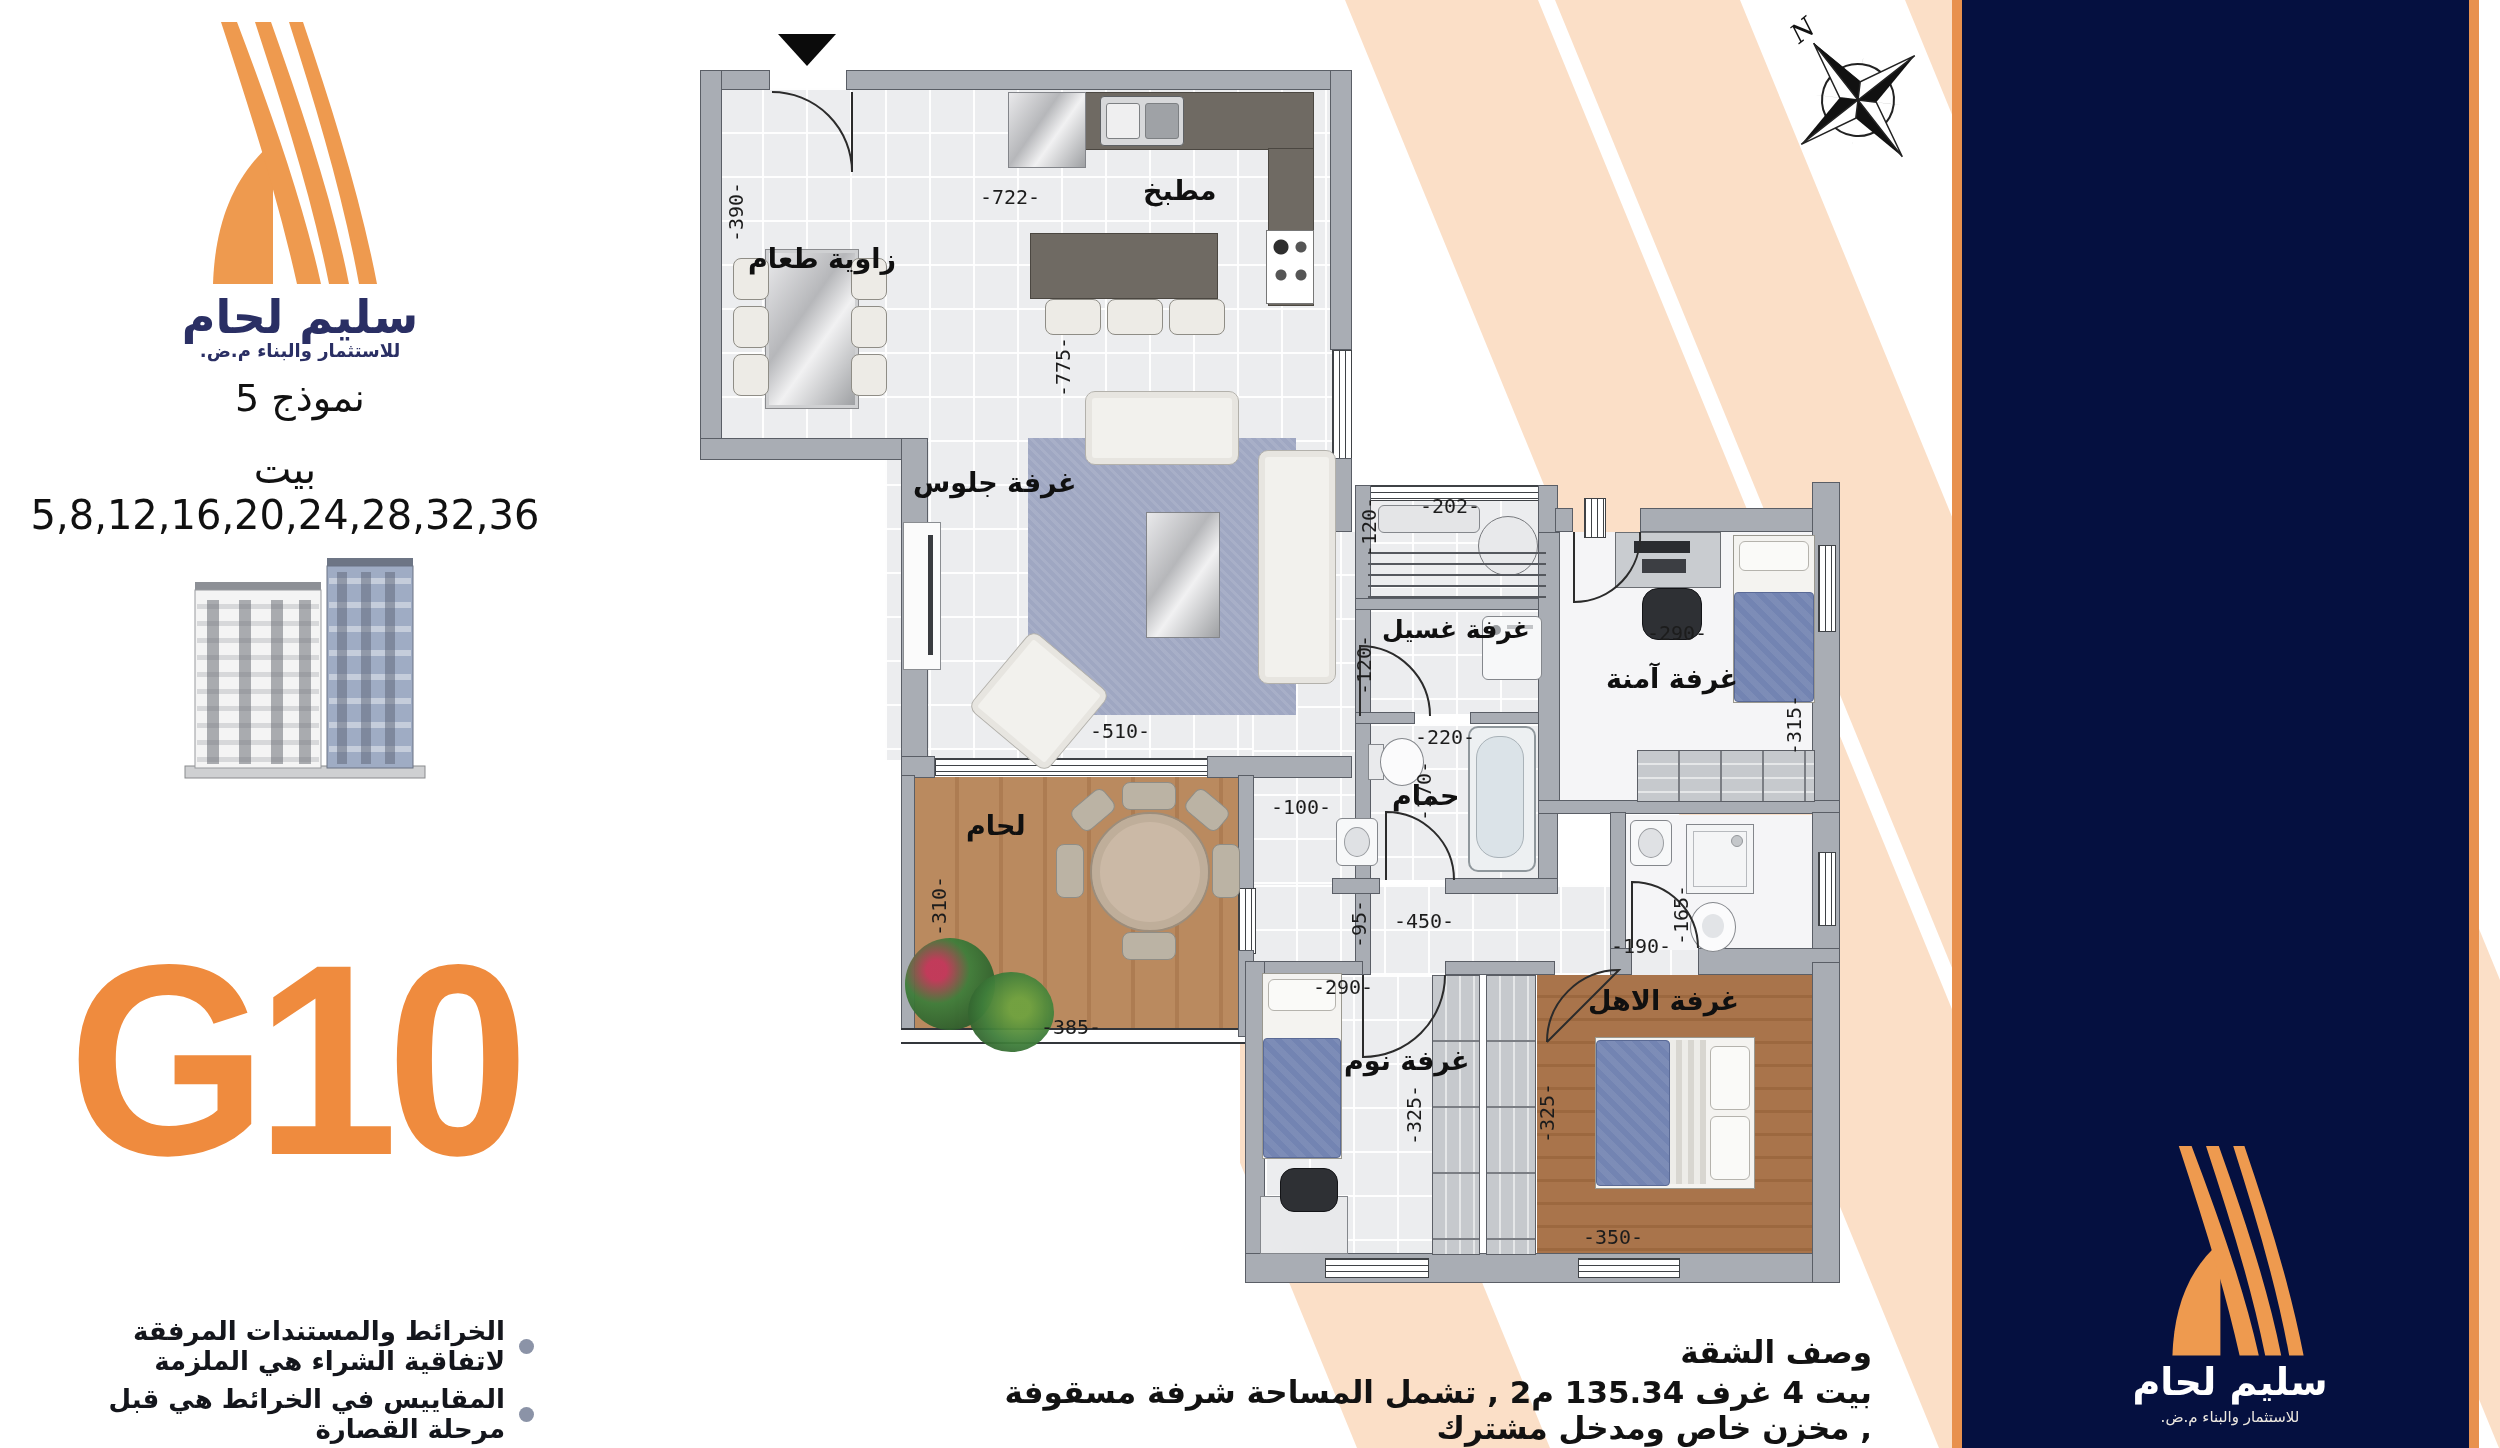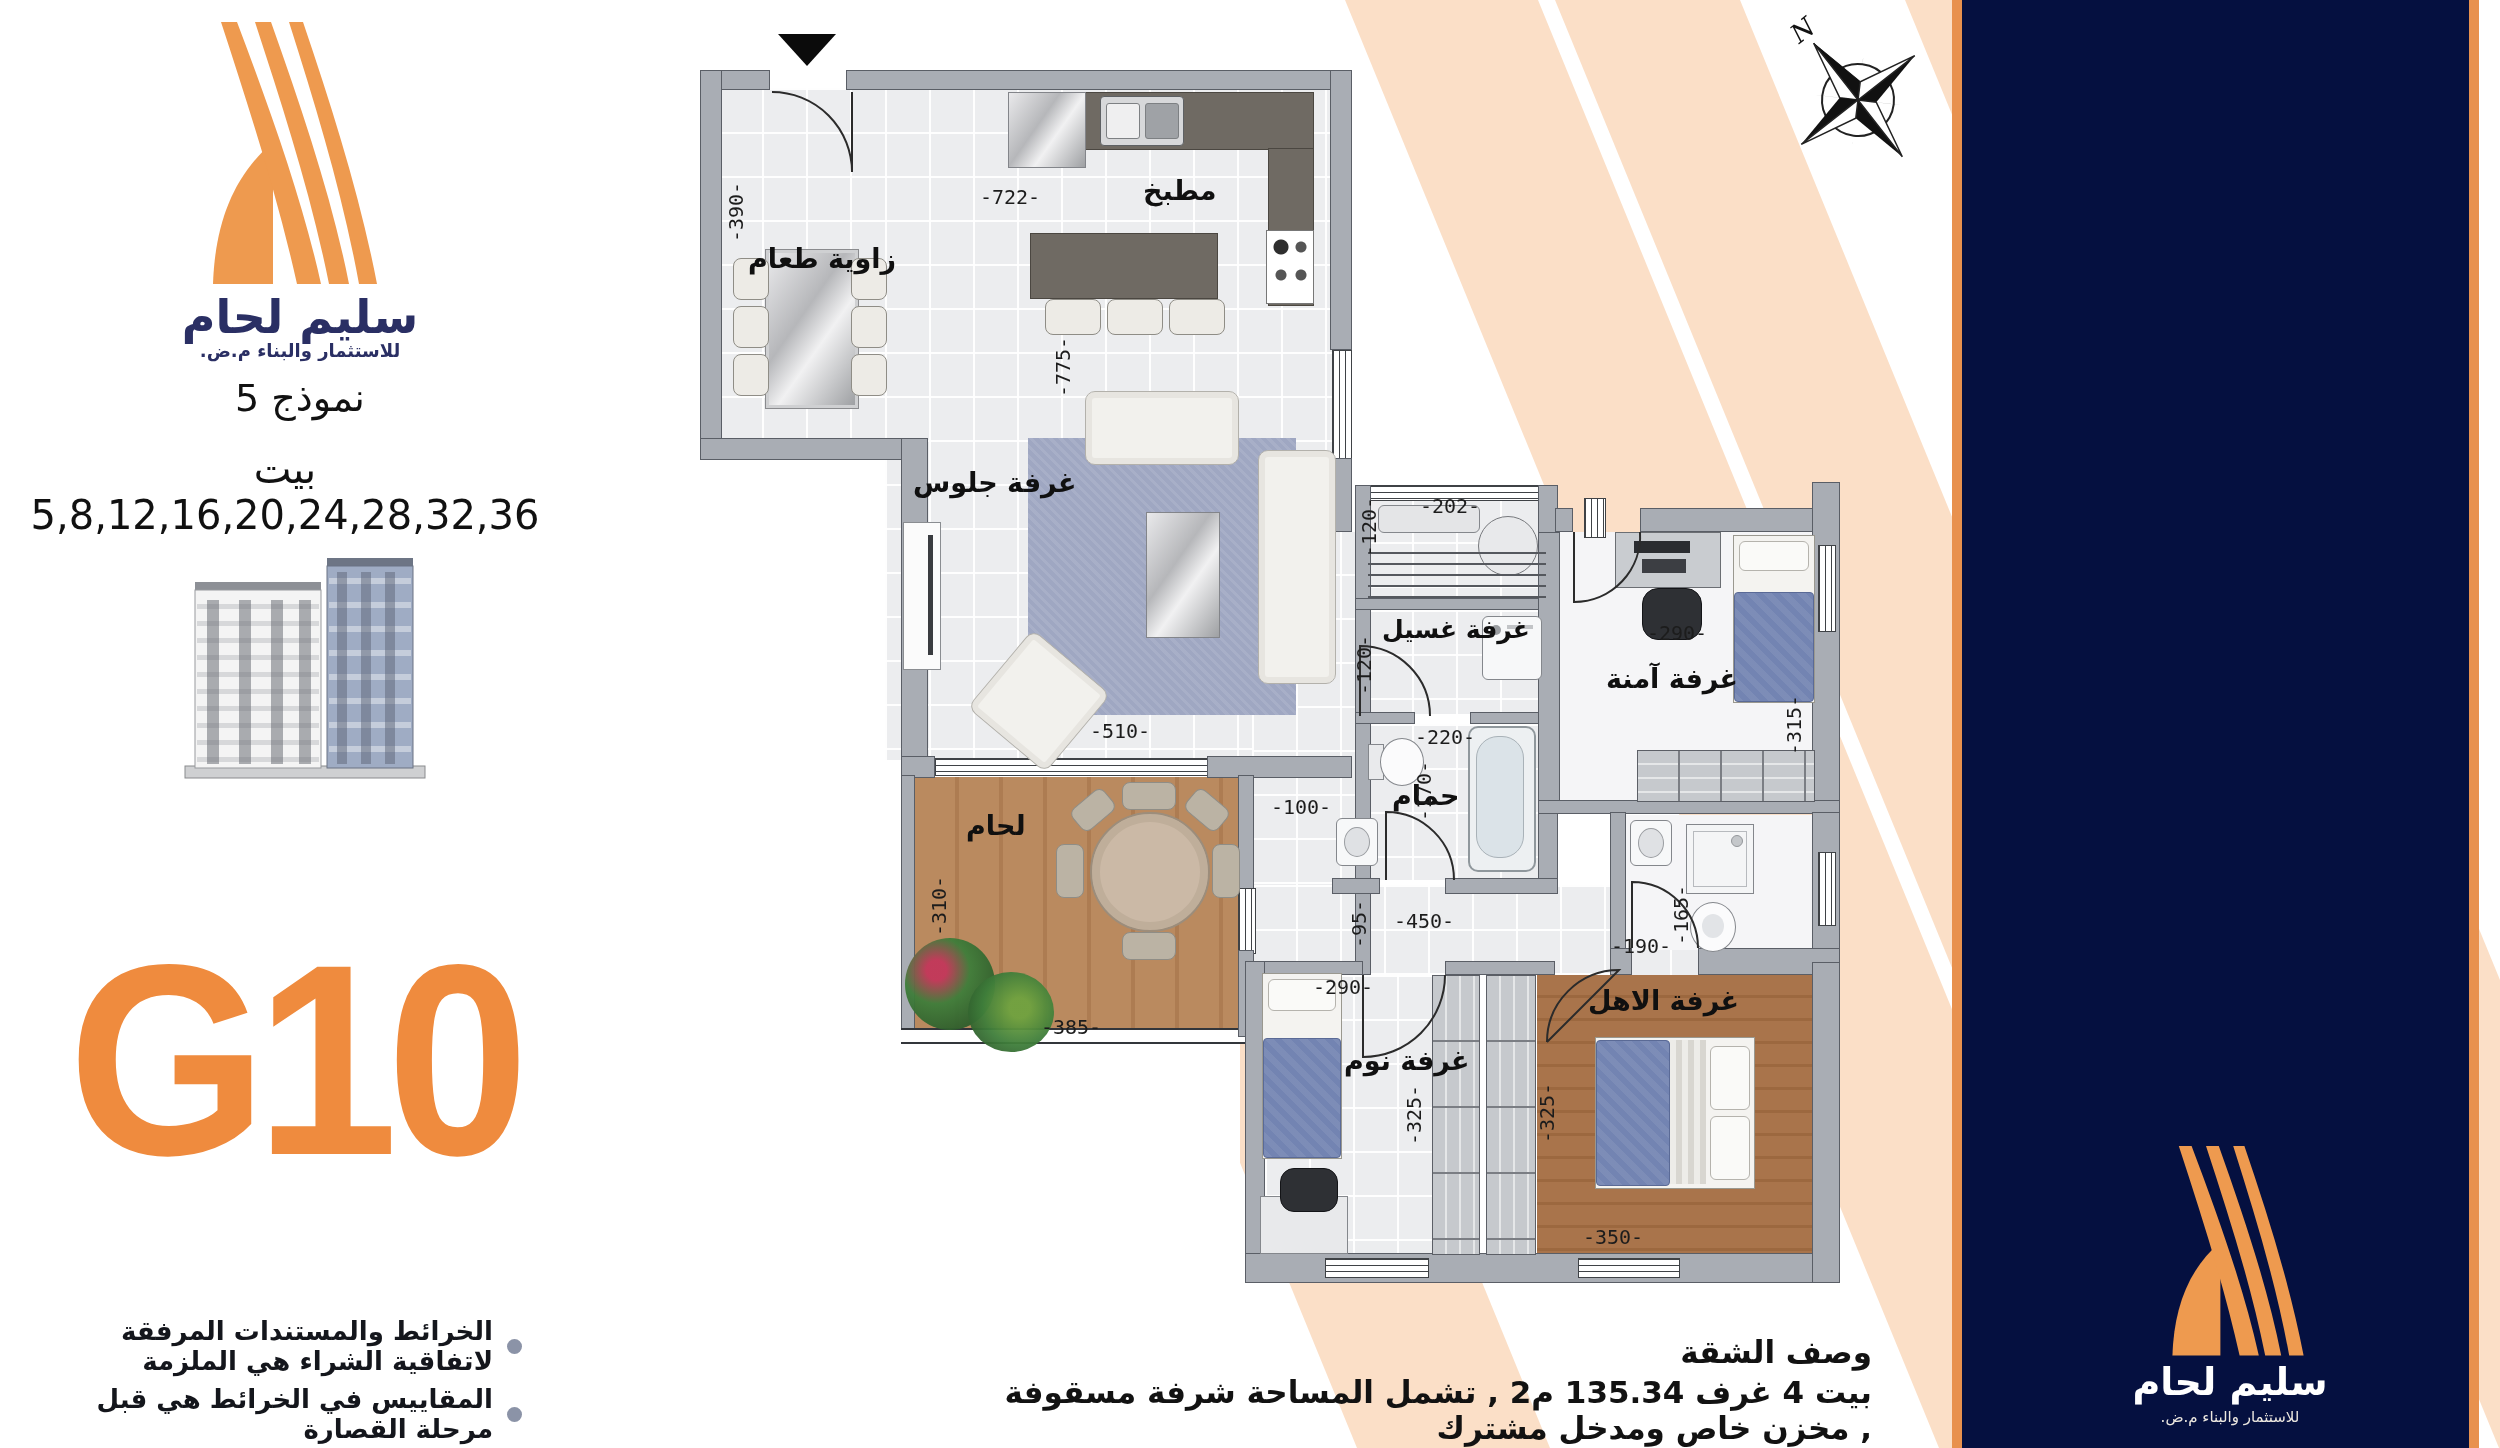--- a/index.html
+++ b/index.html
@@ -98,21 +98,21 @@
     </g>
     <g fill="#5E6678" opacity="0.5">
       <rect x="162" y="24" width="10" height="192"></rect>
         <rect x="186" y="24" width="10" height="192"></rect>
         <rect x="210" y="24" width="10" height="192"></rect>
     </g>
   </svg>
 
   <div class="abs" style="left:55px;top:915px;width:440px;text-align:center;font-family:'Liberation Sans',sans-serif;font-weight:bold;font-size:272px;line-height:290px;letter-spacing:-12px;color:#EF8B3E;transform:scaleX(.94);">G10</div>
 
-  <div class="abs" style="left:30px;top:1316px;width:492px;text-align:right;">
+  <div class="abs" style="left:42px;top:1316px;width:492px;text-align:right;">
     <div class="note-line">
       <span class="note-dot"></span>
       <span>الخرائط والمستندات المرفقة لاتفاقية الشراء هي الملزمة</span>
     </div>
     <div class="note-line" style="margin-top:8px;">
       <span class="note-dot"></span>
       <span>المقاييس في الخرائط هي قبل مرحلة القصارة</span>
     </div>
   </div>
 

